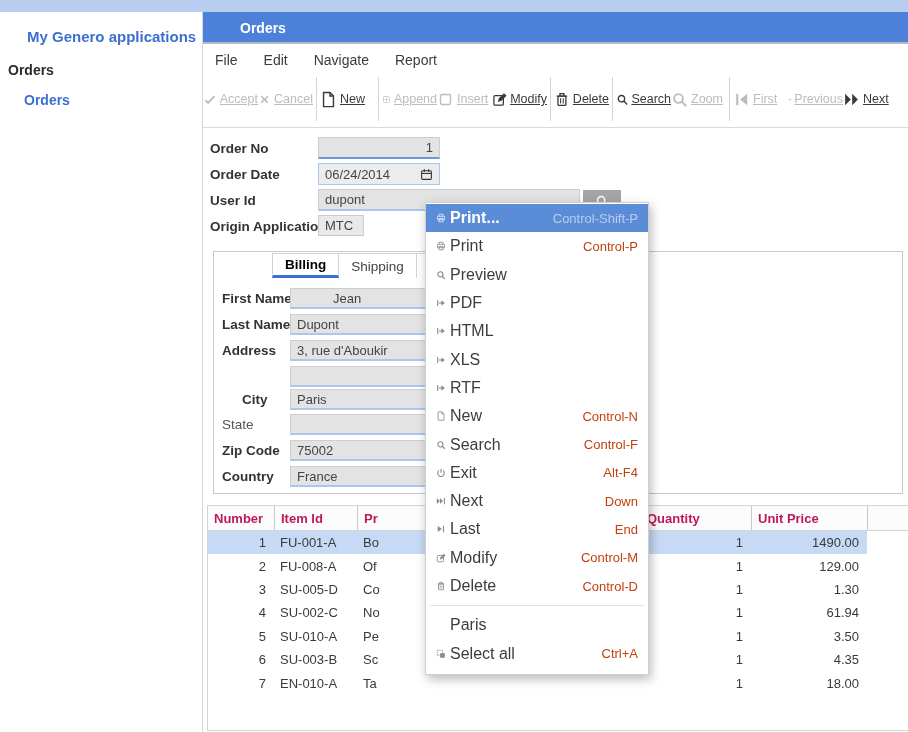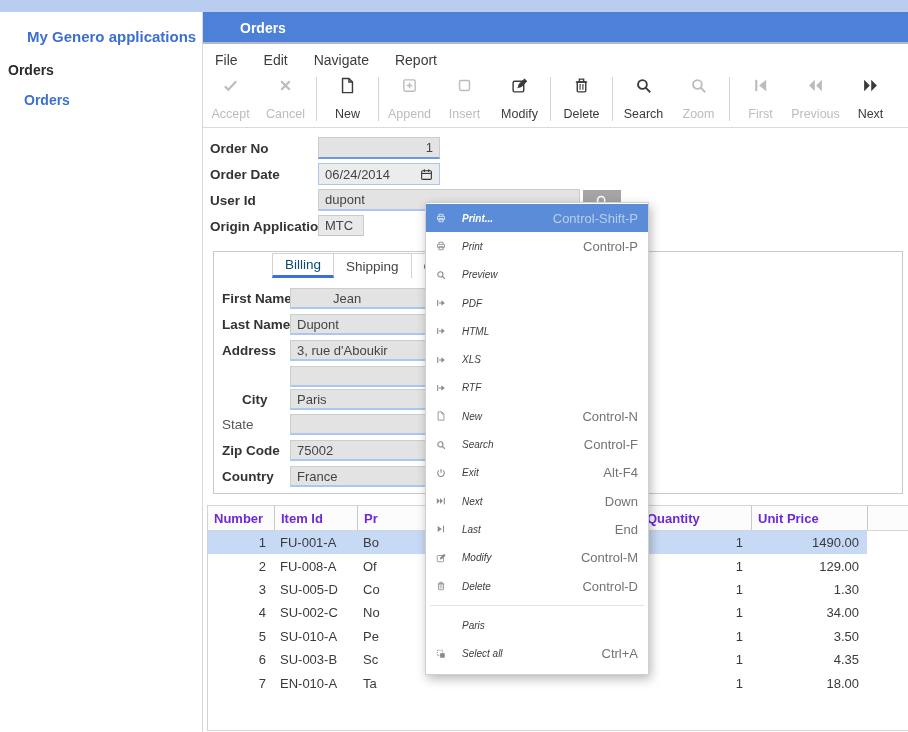--- a/index.html
+++ b/index.html
@@ -25,21 +25,21 @@
   
   .tabbar { left:203px; top:12px; width:705px; height:32px; background:#4d80d8; border-bottom:2px solid #b4bac4; }
   .tabbar-label { position:absolute; left:37px; top:0; line-height:32px; color:#fff; font-weight:bold; font-size:14px; }
 
   
   .menubar { left:203px; top:46px; width:705px; height:28px; display:flex; align-items:center; padding-left:12px; gap:26px; background:#fff; }
   .menubar span { font-size:14px; color:#3c3c3c; cursor:pointer; }
 
   
   .toolbar { left:203px; top:74px; width:705px; height:50px; display:flex; align-items:center; background:#fff; }
-  .tb-btn { width:55px; display:flex; flex-direction:column; align-items:center; gap:13px; cursor:pointer; }
+  .tb-btn { width:55px; display:flex; flex-direction:row; align-items:center; gap:3px; cursor:pointer;text-decoration:underline; }
   .tb-btn svg { width:17px; height:17px; }
   .tb-btn .tb-label { font-size:12.5px; }
   .tb-btn.enabled { color:#3a3a3a; }
   .tb-btn.disabled { color:#bcbcbc; cursor:default; }
   .tb-sep { width:1px; height:44px; background:#d4d4d4; margin:0 3px; }
   .toolbar-divider { left:203px; top:127px; width:705px; height:1px; background:#dadada; }
 
   
   .f-label { position:absolute; font-size:13.5px; font-weight:bold; color:#333; }
   .field { position:absolute; background:#e3e3e3; border:1px solid #cccccc; border-bottom:2px solid #a9c7ef; font-size:13px; color:#444; padding:0 6px; display:flex; align-items:center; height:22px; }
@@ -48,44 +48,44 @@
   .field.orderno { border-bottom:2px solid #6f9ad9; }
   .cal-icon svg { width:13px; height:13px; color:#333; display:block; }
   .lookup-btn { position:absolute; left:583px; top:190px; width:38px; height:22px; background:#a5a5a5; display:flex; align-items:center; justify-content:center; cursor:pointer; }
   .lookup-btn svg { width:14px; height:14px; color:#fff; }
 
   
   .groupbox { left:213px; top:251px; width:690px; height:243px; border:1px solid #c9c9c9; background:#fff; }
   .folder-tabs { left:272px; top:253px; display:flex; height:25px; }
   .folder-tab { background:#fff; border:1px solid #d2d2d2; border-bottom:none; padding:0 12px; font-size:13.5px; color:#444; display:flex; align-items:center; cursor:pointer; }
   .folder-tab + .folder-tab { border-left:none; }
-  .folder-tab.active { border-bottom:3px solid #3a70d8; font-weight:normal; color:#0c4a6e; }
+  .folder-tab.active { border-bottom:3px solid #3a70d8; font-weight:bold; color:#000000; }
 
   .g-label { position:absolute; font-size:13.5px; font-weight:bold; color:#333;text-align:center; }
   .g-label.normal { font-weight:normal; color:#555; }
   .g-field { position:absolute; left:290px; width:262px; height:21px; background:#e3e3e3; border:1px solid #cdcdcd; border-bottom:2px solid #aac8ef; font-size:13px; color:#444; padding:0 6px; display:flex; align-items:center; }
 
   
   .items-table { left:207px; top:505px; width:701px; height:226px; border-top:1px solid #d5d5d5; border-left:1px solid #d5d5d5; border-bottom:1px solid #d5d5d5; background:#fff; font-size:13px; }
   .t-row { display:grid; grid-template-columns:66px 83px 284px 110px 116px 42px; }
   .t-head { height:25px; border-bottom:1px solid #d5d5d5; background:#fcfcfc; }
-  .t-head .t-cell { font-weight:bold; color:#6d28d9; display:flex; align-items:center; }
+  .t-head .t-cell { font-weight:bold; color:#be185d; display:flex; align-items:center; }
   .t-head .t-cell.vsep { border-left:1px solid #c8c8c8; }
   .t-body .t-row { height:23.4px; cursor:pointer; }
   .t-cell { display:flex; align-items:center; padding:0 6px; overflow:hidden; white-space:nowrap; }
   .t-cell.num { justify-content:flex-end; padding-right:8px; }
   .t-row.selected .t-cell.hl { background:#c7daf5; }
 
   
   .ctxmenu { left:425px; top:202px; width:224px; background:#fff; border:1px solid #cfcfcf; box-shadow:2px 4px 10px rgba(0,0,0,0.28); z-index:50; padding:1px 0 6px 0; }
   .cm-item { height:28.3px; display:flex; align-items:center; padding:0 10px; cursor:pointer; }
   .cm-ico { width:14px; height:10px; display:flex; align-items:center; color:#8a8a8a; flex:0 0 14px; }
   .cm-ico svg { width:10px; height:10px; }
-  .cm-label { font-size:10px; color:#3c3c3c; margin-left:12px; flex:1;font-style:italic; }
-  .cm-short { font-size:13px; color:#737373; }
+  .cm-label { font-size:16px; color:#3c3c3c; margin-left:0; flex:1; }
+  .cm-short { font-size:13px; color:#c2410c; }
   .cm-item.hl { background:#5b8cd8; }
   .cm-item.hl .cm-label { color:#fff; font-weight:bold; }
   .cm-item.hl .cm-short { color:#b9cdee; }
   .cm-item.hl .cm-ico { color:#e8eefb; }
   .cm-sep { height:1px; background:#e2e2e2; margin:5px 4px; }
 
   .hiddensvg { position:absolute; width:0; height:0; overflow:hidden; }
 </style>
 </head>
 <body>
@@ -378,21 +378,21 @@
       <div class="t-cell">Co</div>
       <div class="t-cell num">1</div>
       <div class="t-cell num">1.30</div>
       <div class="t-cell"></div>
     </div>
     <div class="t-row">
       <div class="t-cell num">4</div>
       <div class="t-cell">SU-002-C</div>
       <div class="t-cell">No</div>
       <div class="t-cell num">1</div>
-      <div class="t-cell num">34.00</div>
+      <div class="t-cell num">61.94</div>
       <div class="t-cell"></div>
     </div>
     <div class="t-row">
       <div class="t-cell num">5</div>
       <div class="t-cell">SU-010-A</div>
       <div class="t-cell">Pe</div>
       <div class="t-cell num">1</div>
       <div class="t-cell num">3.50</div>
       <div class="t-cell"></div>
     </div>

